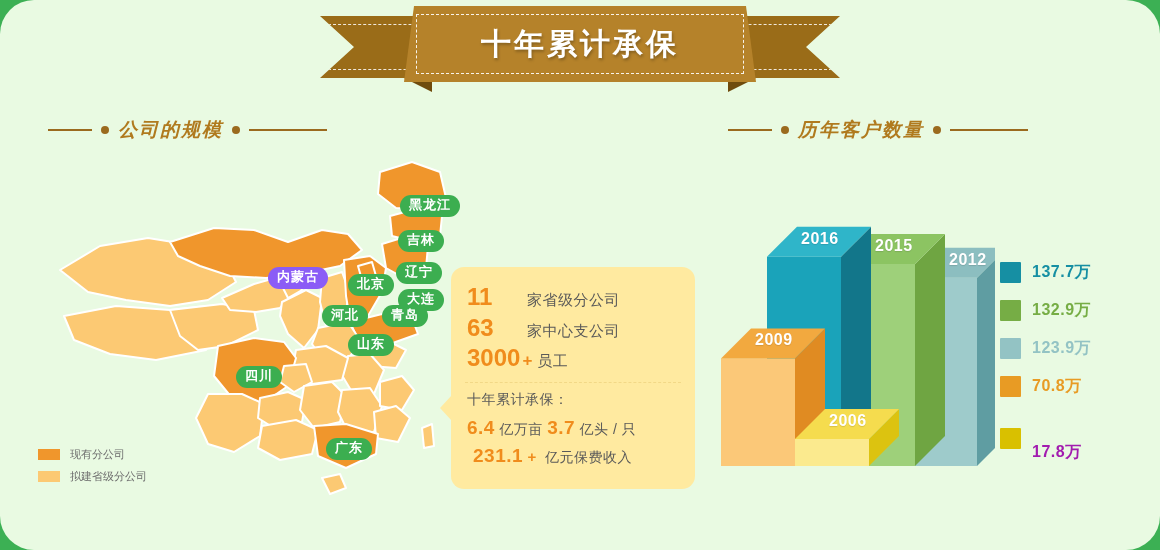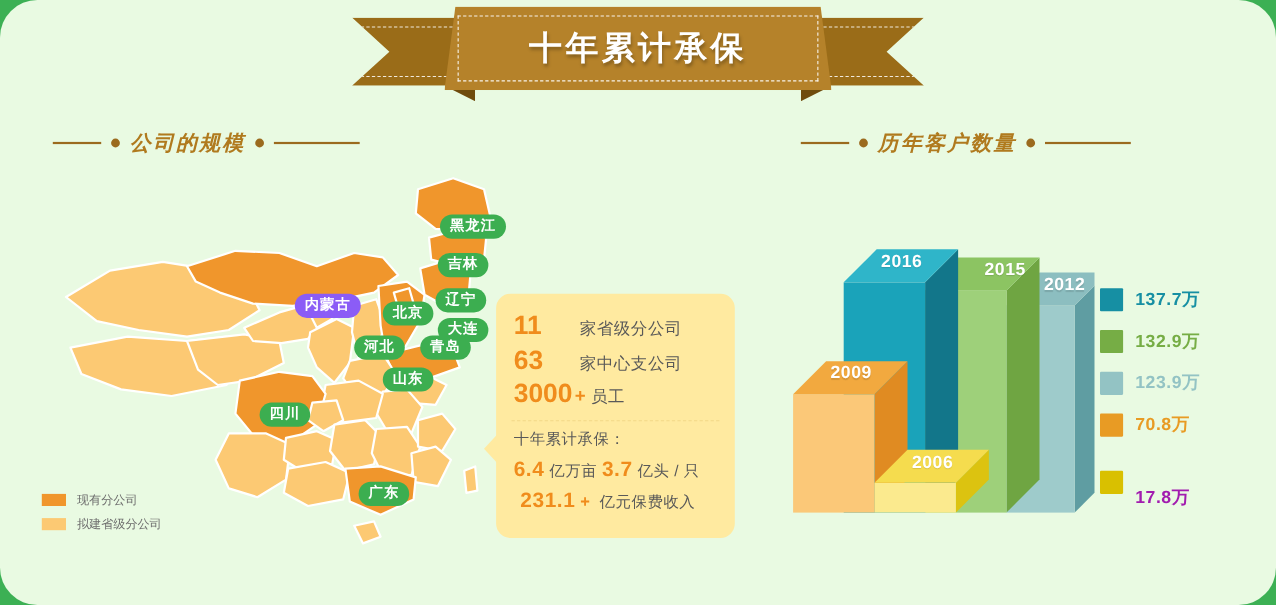--- a/index.html
+++ b/index.html
@@ -70,21 +70,21 @@
     border-radius:11px; font-size:13px; font-weight:bold;
     padding:3px 9px 4px; white-space:nowrap; letter-spacing:1px;
     line-height:1.15;
   }
   #map-legend { position:absolute; left:38px; top:447px; font-size:11px; color:#6d6d6d; }
   #map-legend .row { display:flex; align-items:center; gap:10px; margin-bottom:7px; }
   #map-legend .sw { width:22px; height:11px; display:block; }
 
   
   #stats {
-    position:absolute; left:451px; top:267px; width:217px; height:222px;
+    position:absolute; left:451px; top:267px; width:244px; height:222px;
     background:#ffeaa0; border-radius:13px; padding:16px 0 0 0;
   }
   #stats:before {
     content:""; position:absolute; left:-11px; top:128px;
     border-top:13px solid transparent; border-bottom:13px solid transparent;
     border-right:12px solid #ffeaa0;
   }
   .st-row { display:flex; align-items:baseline; padding-left:16px; margin-bottom:3px; }
   .st-num { color:#f08c1c; font-size:24px; font-weight:bold; min-width:60px; line-height:1.15; }
   .st-lab { color:#595959; font-size:15px; letter-spacing:.5px; }
@@ -294,21 +294,21 @@
           <path d="M16 180.38400000000001 L46 150.38400000000001 L120 150.38400000000001 L90 180.38400000000001 Z" fill="#f2a93f"></path>
         </g>
         <g>
           <path d="M164 260.944 L194 230.94400000000002 L194 258 L164 288 Z" fill="#dcc310"></path>
           <rect x="90" y="260.944" width="74" height="27.056" fill="#fbea8e"></rect>
           <path d="M90 260.944 L120 230.94400000000002 L194 230.94400000000002 L164 260.944 Z" fill="#f5dc4e"></path>
         </g>
       </svg>
     <div id="chart-labels">
         <div class="yr-lab" style="left: 244px; top: 72.672px;">2012</div>
-        <div class="yr-lab" style="left: 170px; top: 58.992px; margin-left: 20px;">2015</div>
+        <div class="yr-lab" style="left: 170px; top: 58.992px;">2015</div>
         <div class="yr-lab" style="left: 96px; top: 51.696px;">2016</div>
         <div class="yr-lab" style="left: 50px; top: 153.384px;">2009</div>
         <div class="yr-lab" style="left: 124px; top: 233.944px;">2006</div>
       </div>
   </div>
 
   <div id="chart-legend">
       <div class="lrow">
         <span class="lsw" style="background: rgb(22, 143, 163);"></span>
         <span class="ltx" style="color: rgb(22, 143, 163);">137.7万</span>

